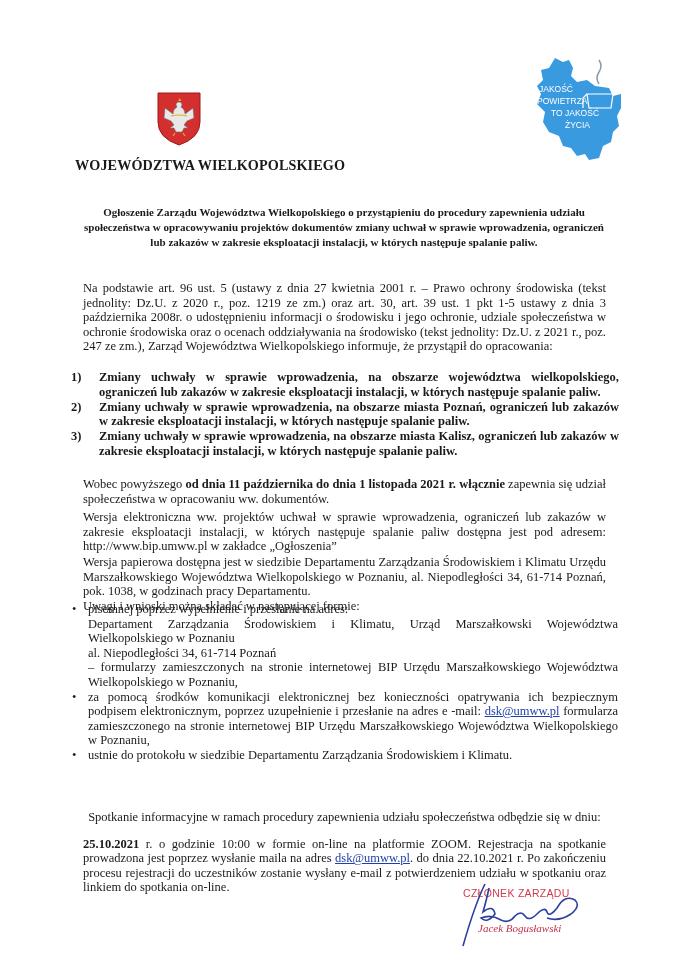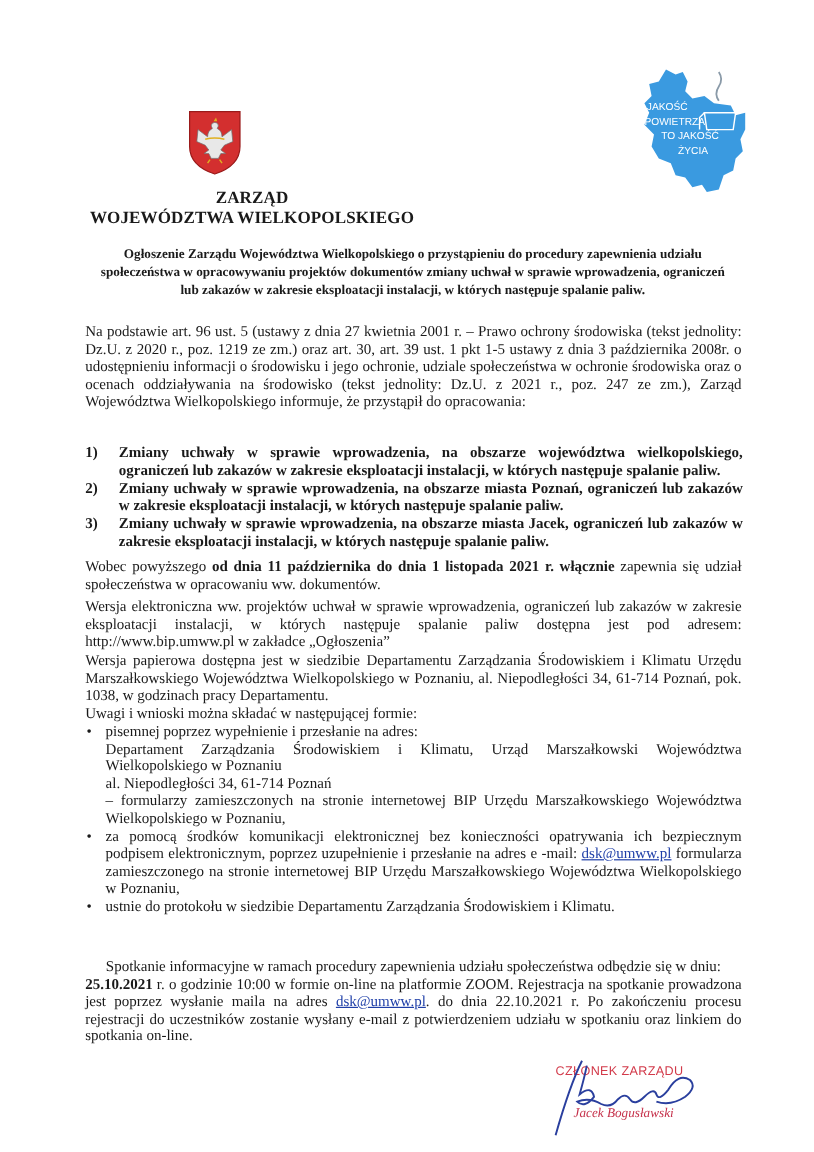--- a/index.html
+++ b/index.html
@@ -11,21 +11,21 @@
   .logo-air { position: absolute; left: 525px; top: 50px; width: 110px; height: 115px; }
 
   .org-header { position: absolute; left: 60px; top: 157px; width: 300px; text-align: center;
                 font-weight: bold; font-size: 14.2px; line-height: 17px; letter-spacing: 0.1px; }
 
   .title { position: absolute; left: 84px; top: 205px; width: 520px; text-align: center;
            font-weight: bold; font-size: 11px; line-height: 14.8px; }
 
   .body-text { position: absolute; left: 71px; width: 547px; font-size: 12.5px; line-height: 14.6px;
                text-align: justify; }
-  .body-text p { margin: 0; }
+  .body-text p { margin: 12px; }
 
   .intro { top: 269px; }
   .list-num { position: absolute; left: 71px; top: 370px; width: 548px; font-weight: bold;
               font-size: 12.5px; line-height: 14.8px; }
   .list-num .li { position: relative; padding-left: 28px; text-align: justify; }
   .list-num .li .n { position: absolute; left: 0; top: 0; }
 
   .wobec { top: 465px; }
   .wersja-el { top: 498px; }
   .wersja-pap { top: 543px; }
@@ -70,42 +70,41 @@
       <path d="M62 44 l-4 4 v10"></path>
     </g>
     <path d="M74 10 q4 6 0 12 q-4 6 0 12" stroke="#8a9aa8" stroke-width="1.5" fill="none"></path>
     <text x="14" y="42" font-family="Liberation Sans, sans-serif" font-size="8.5" fill="#ffffff">JAKOŚĆ</text>
     <text x="12" y="54" font-family="Liberation Sans, sans-serif" font-size="8.5" fill="#ffffff">POWIETRZA</text>
     <text x="26" y="66" font-family="Liberation Sans, sans-serif" font-size="8.5" fill="#ffffff">TO JAKOŚĆ</text>
     <text x="40" y="78" font-family="Liberation Sans, sans-serif" font-size="8.5" fill="#ffffff">ŻYCIA</text>
   </svg>
 
   <div class="org-header">
-    <div>ZARZĄD</div>
     <div>WOJEWÓDZTWA WIELKOPOLSKIEGO</div>
   </div>
 
   <div class="title">Ogłoszenie Zarządu Województwa Wielkopolskiego o przystąpieniu do procedury zapewnienia udziału społeczeństwa w opracowywaniu projektów dokumentów zmiany uchwał w sprawie wprowadzenia, ograniczeń lub zakazów w zakresie eksploatacji instalacji, w których następuje spalanie paliw.</div>
 
   <div class="body-text intro">
     <p>Na podstawie art. 96 ust. 5 (ustawy z dnia 27 kwietnia 2001 r. – Prawo ochrony środowiska (tekst jednolity: Dz.U. z 2020 r., poz. 1219 ze zm.) oraz art. 30, art. 39 ust. 1 pkt 1-5 ustawy z dnia 3 października 2008r. o udostępnieniu informacji o środowisku i jego ochronie, udziale społeczeństwa w ochronie środowiska oraz o ocenach oddziaływania na środowisko (tekst jednolity: Dz.U. z 2021 r., poz. 247 ze zm.), Zarząd Województwa Wielkopolskiego informuje, że przystąpił do opracowania:</p>
   </div>
 
   <div class="list-num">
     <div class="li">
       <span class="n">1)</span>
       <span>Zmiany uchwały w sprawie wprowadzenia, na obszarze województwa wielkopolskiego, ograniczeń lub zakazów w zakresie eksploatacji instalacji, w których następuje spalanie paliw.</span>
     </div>
     <div class="li">
       <span class="n">2)</span>
       <span>Zmiany uchwały w sprawie wprowadzenia, na obszarze miasta Poznań, ograniczeń lub zakazów w zakresie eksploatacji instalacji, w których następuje spalanie paliw.</span>
     </div>
     <div class="li">
       <span class="n">3)</span>
-      <span>Zmiany uchwały w sprawie wprowadzenia, na obszarze miasta Jacek, ograniczeń lub zakazów w zakresie eksploatacji instalacji, w których następuje spalanie paliw.</span>
+      <span>Zmiany uchwały w sprawie wprowadzenia, na obszarze miasta Kalisz, ograniczeń lub zakazów w zakresie eksploatacji instalacji, w których następuje spalanie paliw.</span>
     </div>
   </div>
 
   <div class="body-text wobec">
     <p><span>Wobec powyższego </span><b>od dnia 11 października do dnia 1 listopada 2021 r. włącznie</b><span> zapewnia się udział społeczeństwa w opracowaniu ww. dokumentów.</span></p>
   </div>
 
   <div class="body-text wersja-el">
     <p>Wersja elektroniczna ww. projektów uchwał w sprawie wprowadzenia, ograniczeń lub zakazów w zakresie eksploatacji instalacji, w których następuje spalanie paliw dostępna jest pod adresem: http://www.bip.umww.pl w zakładce „Ogłoszenia”</p>
   </div>

